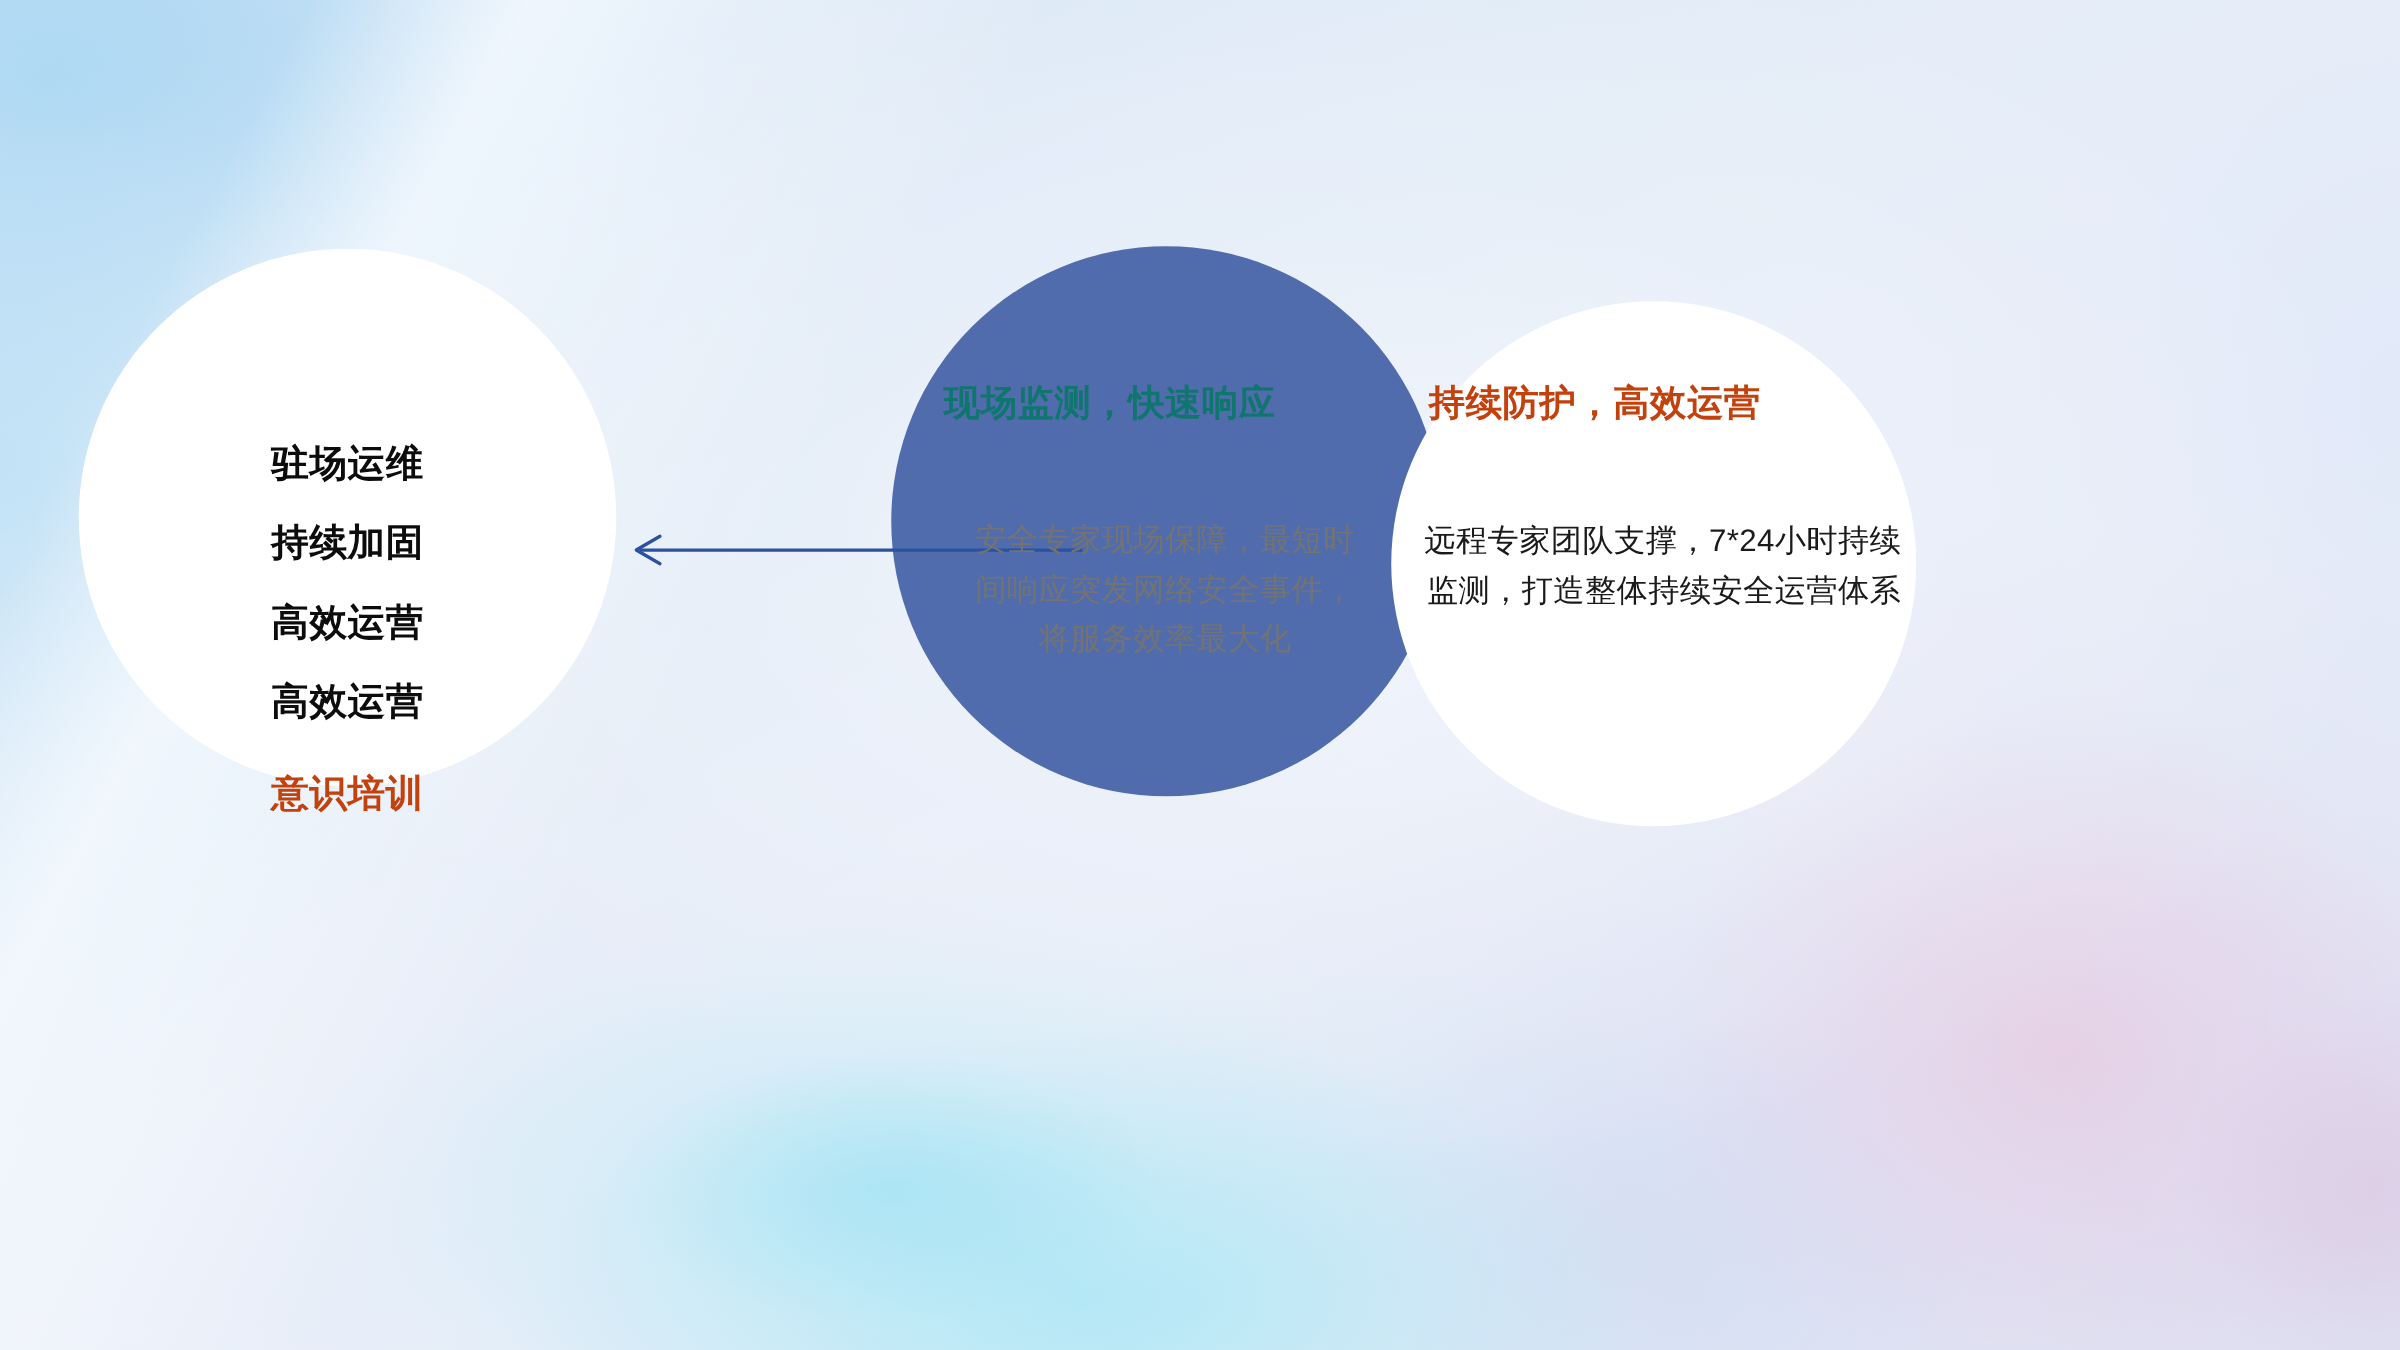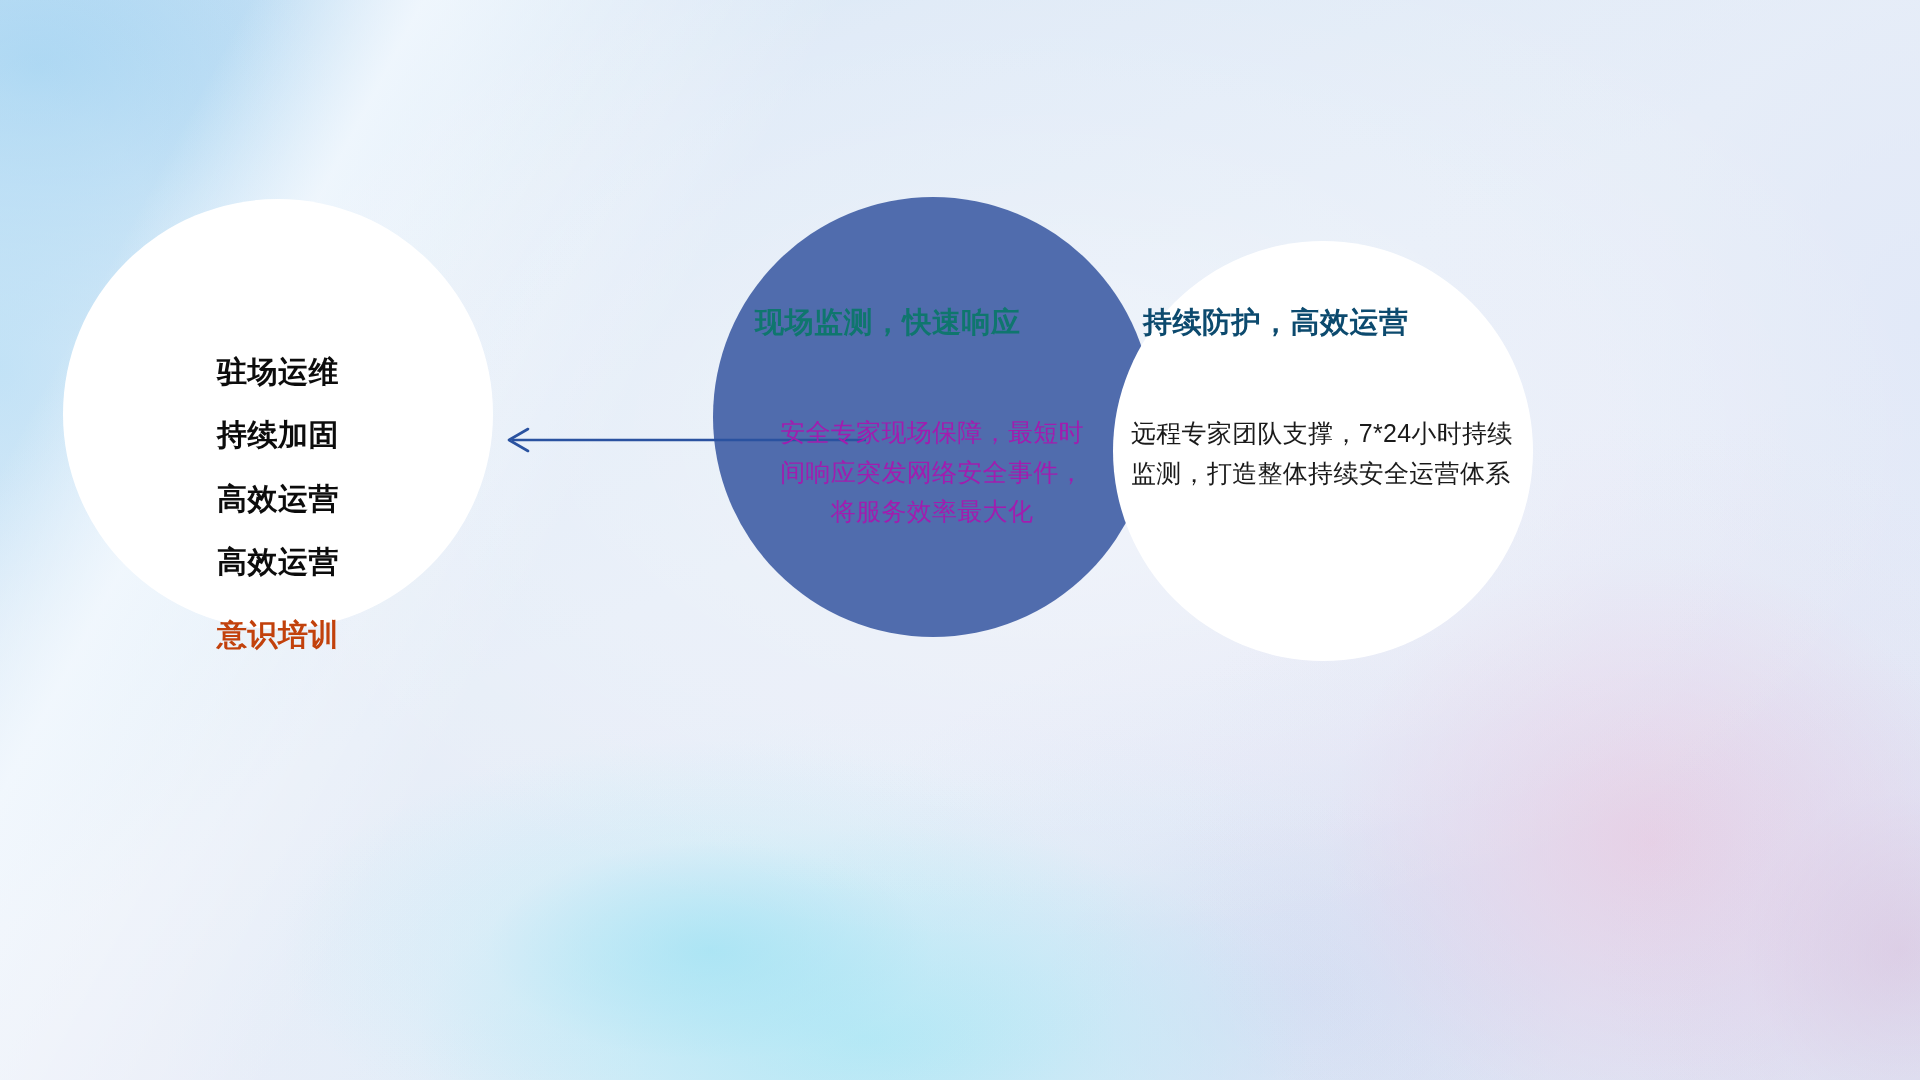--- a/index.html
+++ b/index.html
@@ -220,53 +220,53 @@
     font-weight: 700;
     letter-spacing: 0.5px;
     white-space: nowrap;
   }
   .blue-body {
     position: absolute;
     left: 60px;
     top: 216px;
     width: 318px;
     text-align: center;
-    color: #a21caf;
+    color: #737373;
     font-size: 25px;
     font-weight: 400;
     line-height: 1.58;
     letter-spacing: 0.3px;
   }
 
   
   .right-content {
     position: absolute;
     left: 1113px; top: 241px;
     width: 420px; height: 420px;
     z-index: 10;
     box-sizing: border-box;
   }
   .right-title {
     position: absolute;
     left: 30px;
     top: 62px;
     width: 400px;
     text-align: left;
-    color: #0c4a6e;
+    color: #c2410c;
     font-size: 29px;
     font-weight: 700;
     letter-spacing: 0.5px;
     white-space: nowrap;
   }
   .right-body {
     position: absolute;
     left: 18px;
     top: 172px;
     width: 390px;
-    text-align: left;
+    text-align: right;
     color: #1a1a1a;
     font-size: 25px;
     font-weight: 400;
     line-height: 1.60;
     letter-spacing: 0.3px;
   }
 </style>
 </head>
 <body>
 

